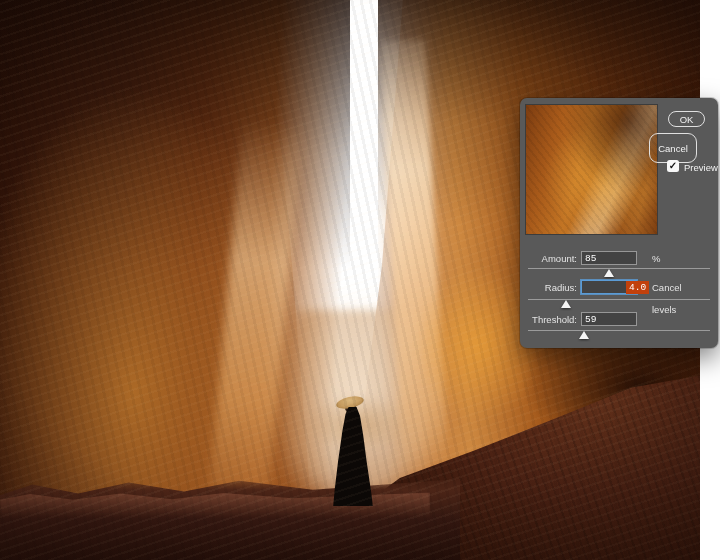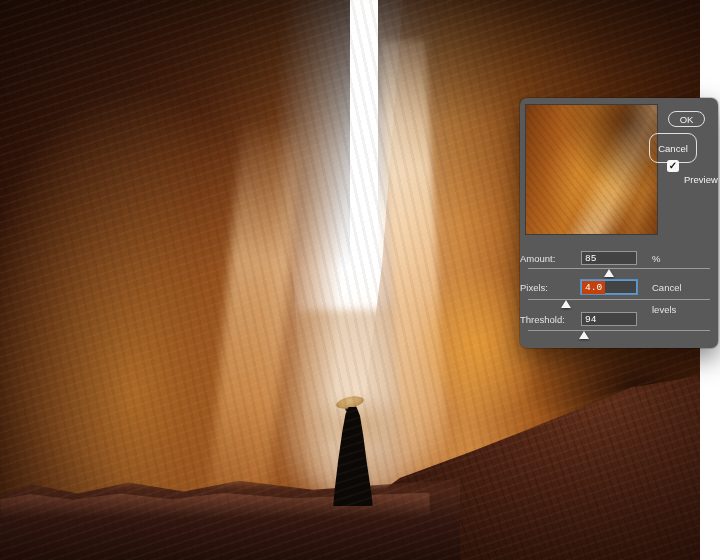--- a/index.html
+++ b/index.html
@@ -93,28 +93,28 @@
       linear-gradient(115deg, rgba(0,0,0,0) 52%, rgba(226,189,138,0.65) 62%, rgba(226,189,138,0.75) 68%, rgba(0,0,0,0) 80%),
       linear-gradient(105deg,#7c3c10 0%,#a85a1a 22%,#c37524 42%,#b3671e 58%,#8f4a14 72%,#a56020 86%,#7c3e10 100%); }
 
   .btn { border:1px solid #e0e0e0; border-radius:9px; background:transparent;
     color:#f2f2f2; font-size:9.5px; font-family:"Liberation Sans", sans-serif; text-align:center; cursor:pointer; }
   .btn-ok { left:148px; top:13px; width:37px; height:16px; }
   .btn-cancel { left:129px; top:35px; width:48px; height:30px; }
 
   .checkbox { left:147px; top:62px; width:12px; height:12px; background:#f7f7f7; border-radius:2.5px;
     color:#111; font-size:10px; font-weight:bold; line-height:12px; text-align:center; cursor:pointer; }
-  .preview-label { left:164px; top:76px; color:#f2f2f2; }
+  .preview-label { left:164px; top:64px; color:#f2f2f2; }
 
-  .param-label { width:57px; color:#e4e4e4; }
+  .param-label { width:57px; text-align:right; color:#e4e4e4; }
   .lbl-0 { left:0; top:155px; } .lbl-1 { left:0; top:184px; } .lbl-2 { left:0; top:216px; }
   .field { left:61px; width:56px; height:14px; background:#434343; border:1px solid #979797; }
   .fld-0 { top:153px; } .fld-1 { top:182px; border-color:#5b9bd5; box-shadow:0 0 0 1px rgba(91,155,213,0.8); } .fld-2 { top:214px; }
   .field span { position:static; display:inline-block; padding:1px 3px; color:#ffffff; line-height:11px;font-family:Liberation Mono, monospace; }
-  .field .sel { background:#c2410c; }
+  .field .sel { background:#c2410c;margin-left:44px; }
   .unit { left:132px; color:#e4e4e4; }
   .unit-0 { top:155px; } .unit-1 { top:184px; } .unit-2 { top:206px; }
 
   .track { left:8px; width:182px; height:1px; background:#9b9b9b; }
   .trk-0 { top:170px; } .trk-1 { top:201px; } .trk-2 { top:232px; }
   .thumb-tri { top:1px; width:0; height:0;
     border-left:5.5px solid transparent; border-right:5.5px solid transparent;
     border-bottom:8px solid #f5f5f5;
     filter: drop-shadow(0 1px 1px rgba(0,0,0,0.55)); cursor:pointer; }
 </style>
@@ -158,32 +158,32 @@
 
     <span class="param-label lbl-0">Amount:</span>
     <div class="field fld-0">
       <span>85</span>
     </div>
     <span class="unit unit-0">%</span>
     <div class="track trk-0">
       <div class="thumb-tri" style="left: calc(45% - 5.5px);"></div>
     </div>
 
-    <span class="param-label lbl-1">Pixels:</span>
+    <span class="param-label lbl-1">Radius:</span>
     <div class="field fld-1">
       <span class="sel">4.0</span>
     </div>
     <span class="unit unit-1">Cancel</span>
     <div class="track trk-1">
       <div class="thumb-tri" style="left: calc(21% - 5.5px);"></div>
     </div>
 
     <span class="param-label lbl-2">Threshold:</span>
     <div class="field fld-2">
-      <span>94</span>
+      <span>59</span>
     </div>
     <span class="unit unit-2">levels</span>
     <div class="track trk-2">
       <div class="thumb-tri" style="left: calc(31% - 5.5px);"></div>
     </div>
   </div>
 
 </div>
 
 </body></html>

